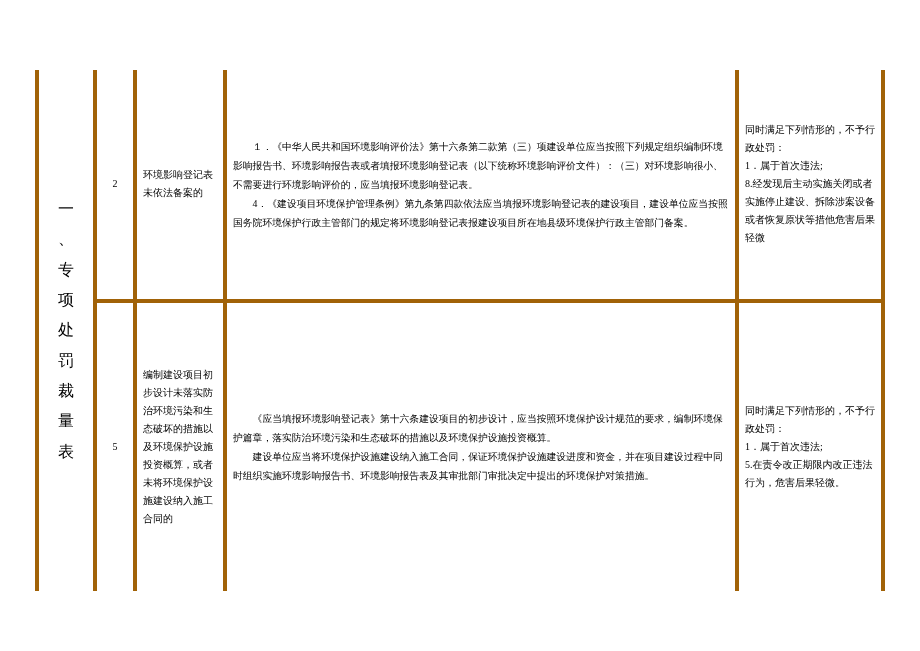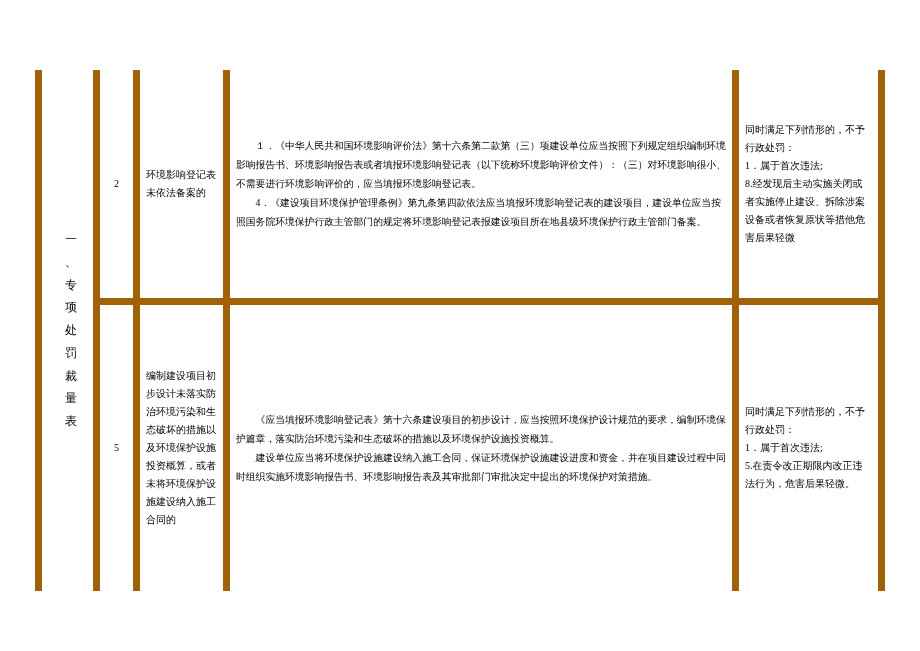--- a/index.html
+++ b/index.html
@@ -20,41 +20,41 @@
       padding: 70px 35px 60px 35px;
       position: relative;
     }
     table.doc-table {
       border-collapse: collapse;
       width: 100%;
       height: 100%;
       table-layout: fixed;
     }
     table.doc-table td {
-      border: 7px solid #a16207;
+      border: 4px solid #a16207;
       vertical-align: middle;
       padding: 6px 6px;
       font-size: 10px;
       line-height: 1.8;
       color: #000;
       word-break: break-word;
     }
     .col-section { width: 58px; }
     .col-num     { width: 40px; }
     .col-viol    { width: 90px; }
     .col-body    { width: auto; }
     .col-cond    { width: 146px; }
 
     .center {
       text-align: center;
     }
     .section-label {
       writing-mode: horizontal-tb;
-      text-align: right;
-      font-size: 12px;
+      text-align: center;
+      font-size: 16px;
       line-height: 1.9;
       padding: 0 10px;
     }
     .violation-cell {
       font-size: 10px;
       line-height: 2;
       text-align: left;
     }
     .body-cell p {
       text-indent: 2em;

